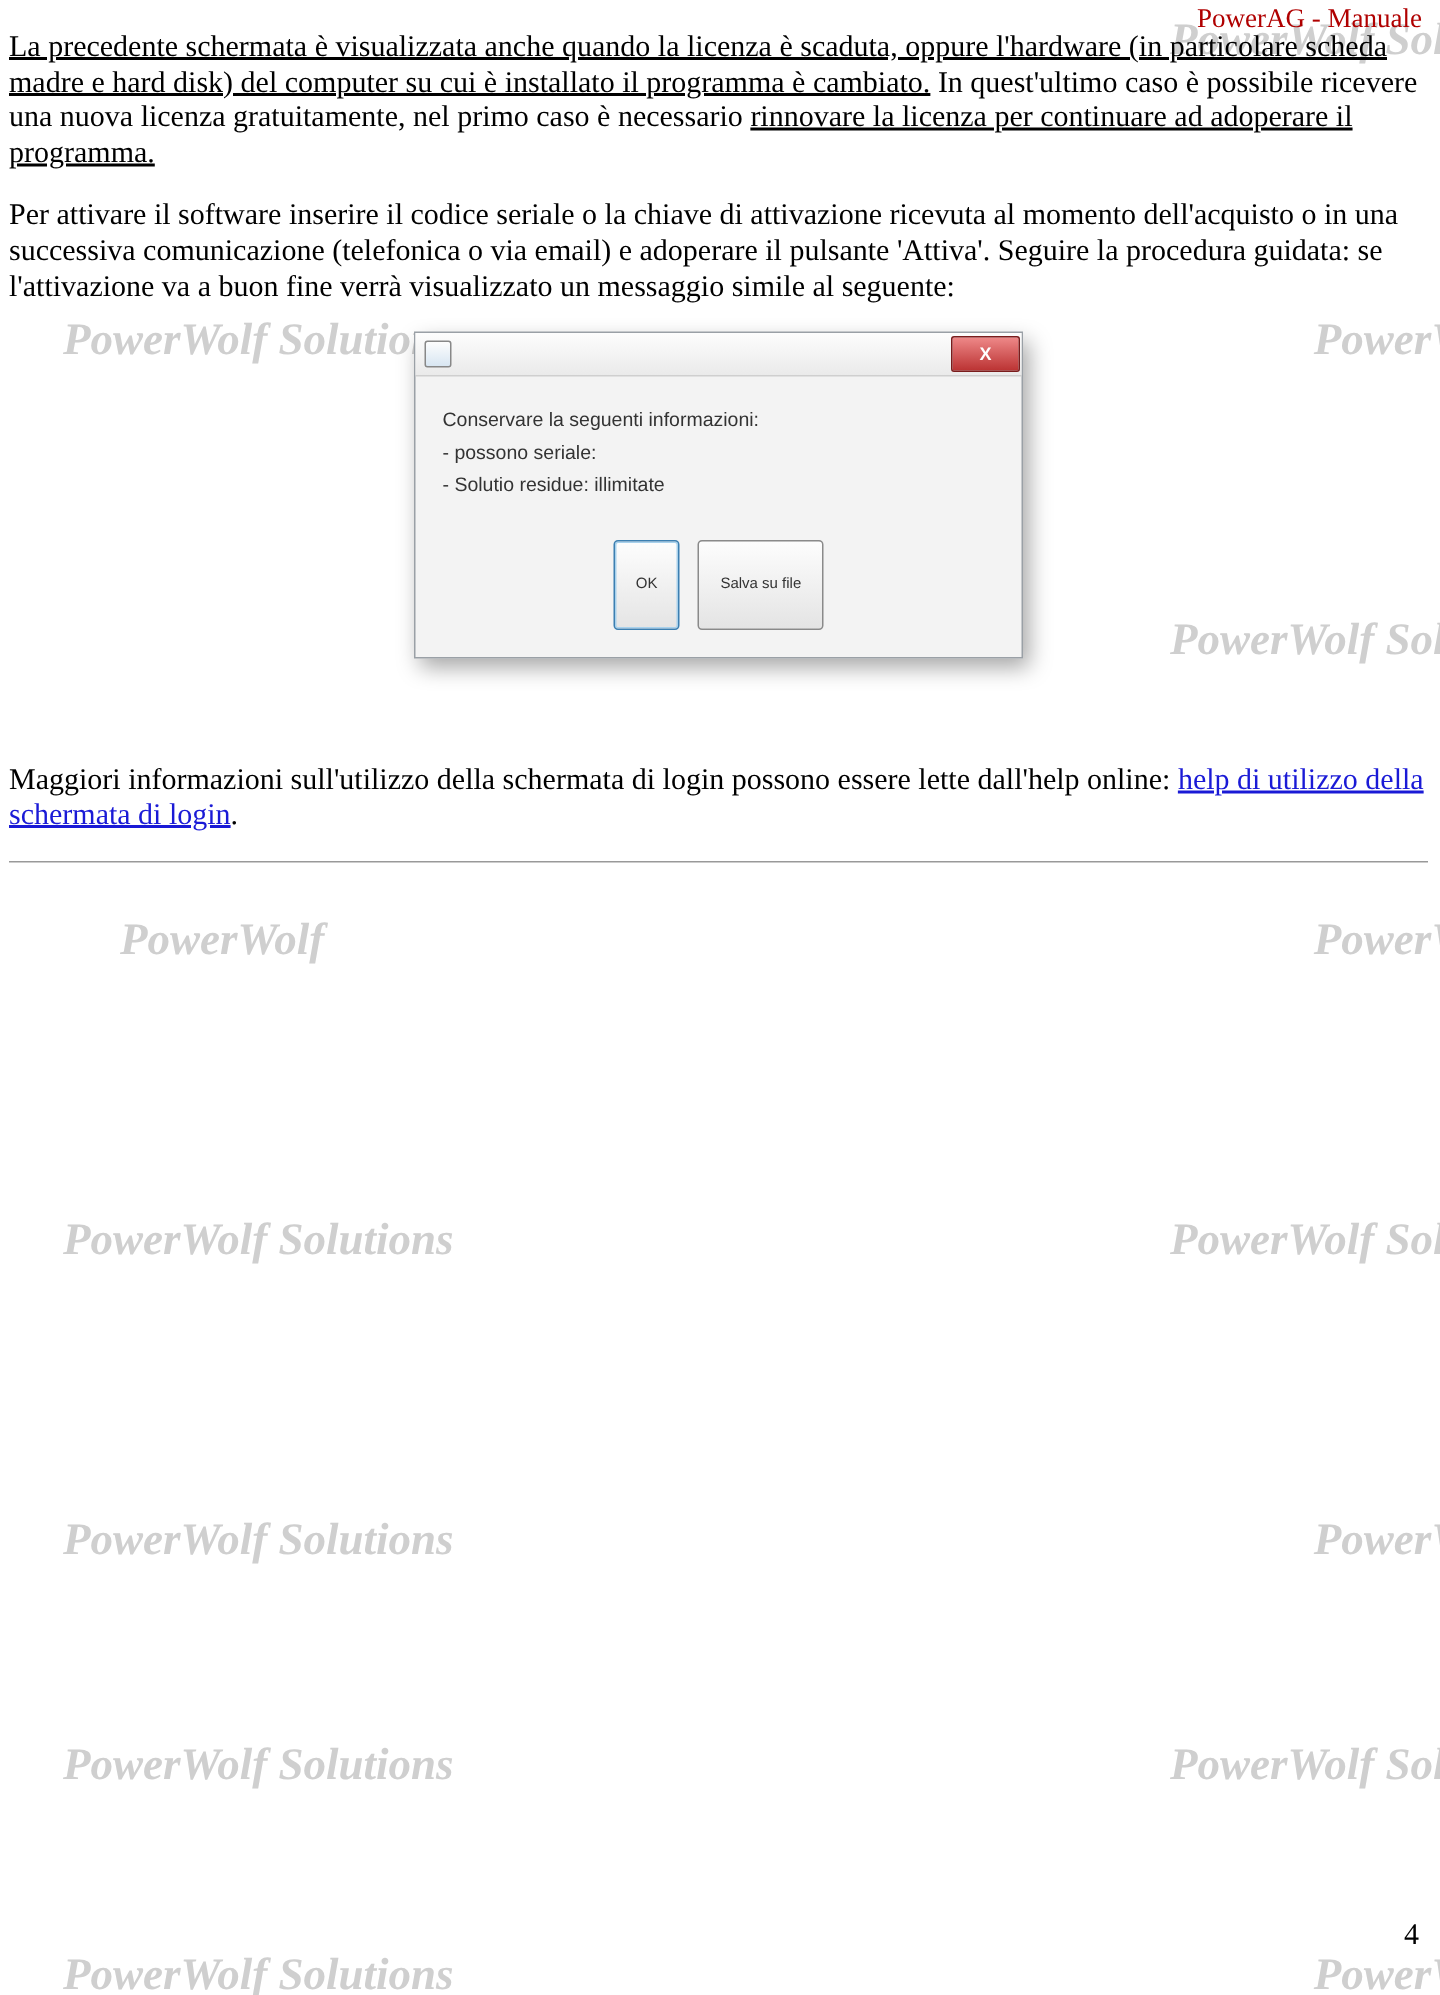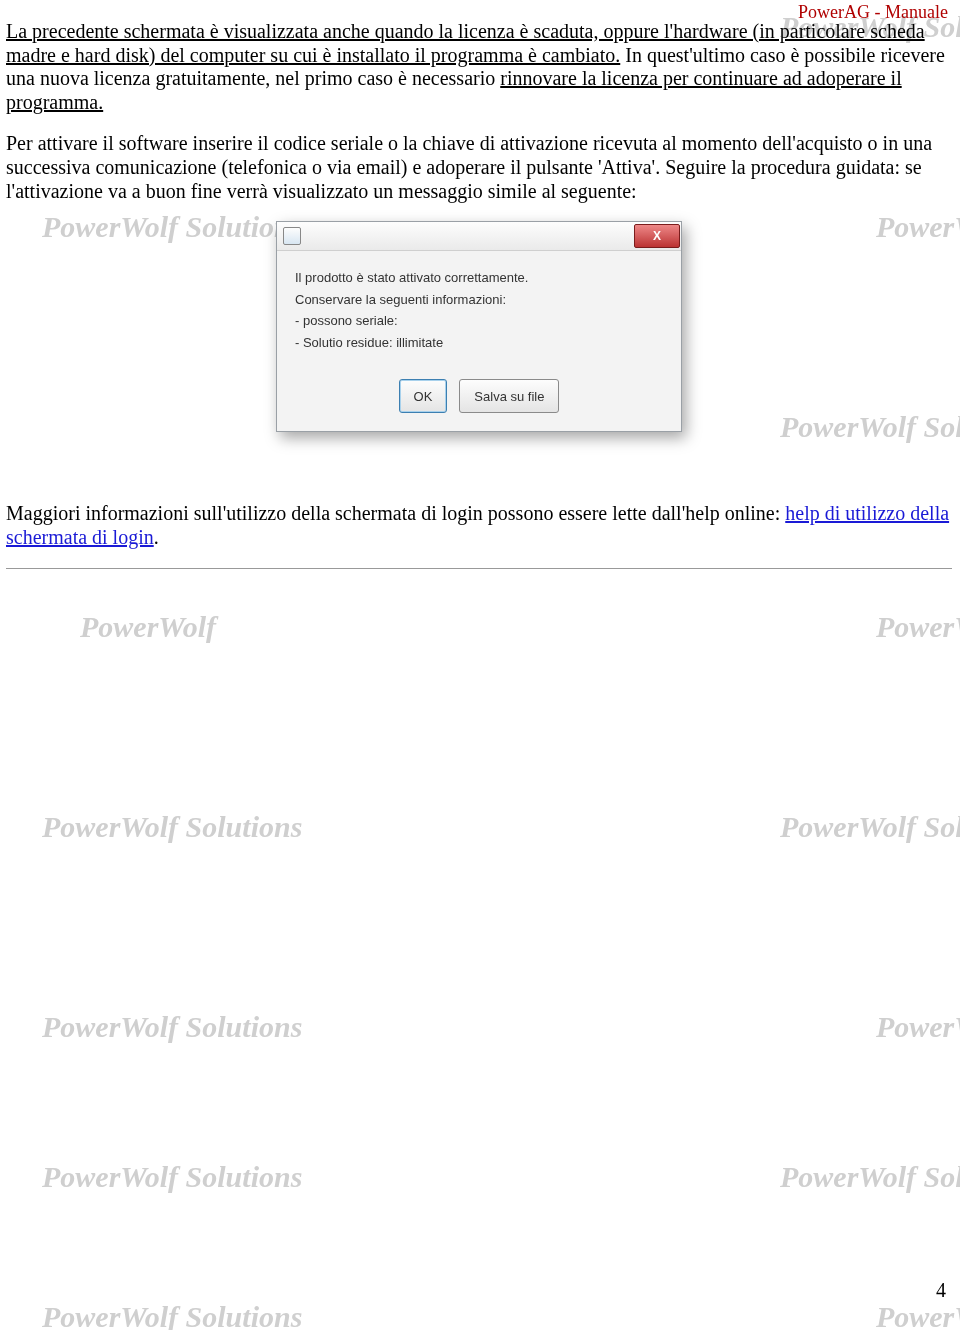--- a/index.html
+++ b/index.html
@@ -117,23 +117,23 @@
   .dline { margin: 0 0 4px 0; line-height: 1.35; }
   .dline.space-above { margin-top: 2px; }
   .dialog-buttons {
     display: flex;
     justify-content: center;
     gap: 12px;
     padding: 10px 0 18px 0;
   }
   .dbtn {
     height: 24px;
-    padding: 4px 14px;
+    padding: 17px 14px;
     font-family: "Segoe UI", Tahoma, sans-serif;
-    font-size: 13px;
+    font-size: 10px;
     border: 1px solid #8a8a8a;
     background: linear-gradient(#fdfdfd,#e4e4e4);
     border-radius: 3px;
     display: inline-flex;
     align-items: center;
   }
   .dbtn.primary {
     border: 1px solid #3c7fb1;
     box-shadow: 0 0 0 1px #a8d1ec inset;
   }
@@ -171,21 +171,20 @@
 
     <p class="para">Per attivare il software inserire il codice seriale o la chiave di attivazione ricevuta al momento dell'acquisto o in una successiva comunicazione (telefonica o via email) e adoperare il pulsante 'Attiva'. Seguire la procedura guidata: se l'attivazione va a buon fine verrà visualizzato un messaggio simile al seguente:</p>
 
     <div class="dialog-wrap">
       <div class="dialog">
         <div class="dialog-titlebar">
           <span class="dialog-icon"></span>
           <span class="dialog-close">X</span>
         </div>
         <div class="dialog-body">
-          <div class="dline">Il prodotto è stato attivato correttamente.</div>
           <div class="dline space-above">Conservare la seguenti informazioni:</div>
           <div class="dline">- possono seriale:</div>
           <div class="dline">- Solutio residue: illimitate</div>
         </div>
         <div class="dialog-buttons">
           <span class="dbtn primary">OK</span>
           <span class="dbtn">Salva su file</span>
         </div>
       </div>
     </div>

